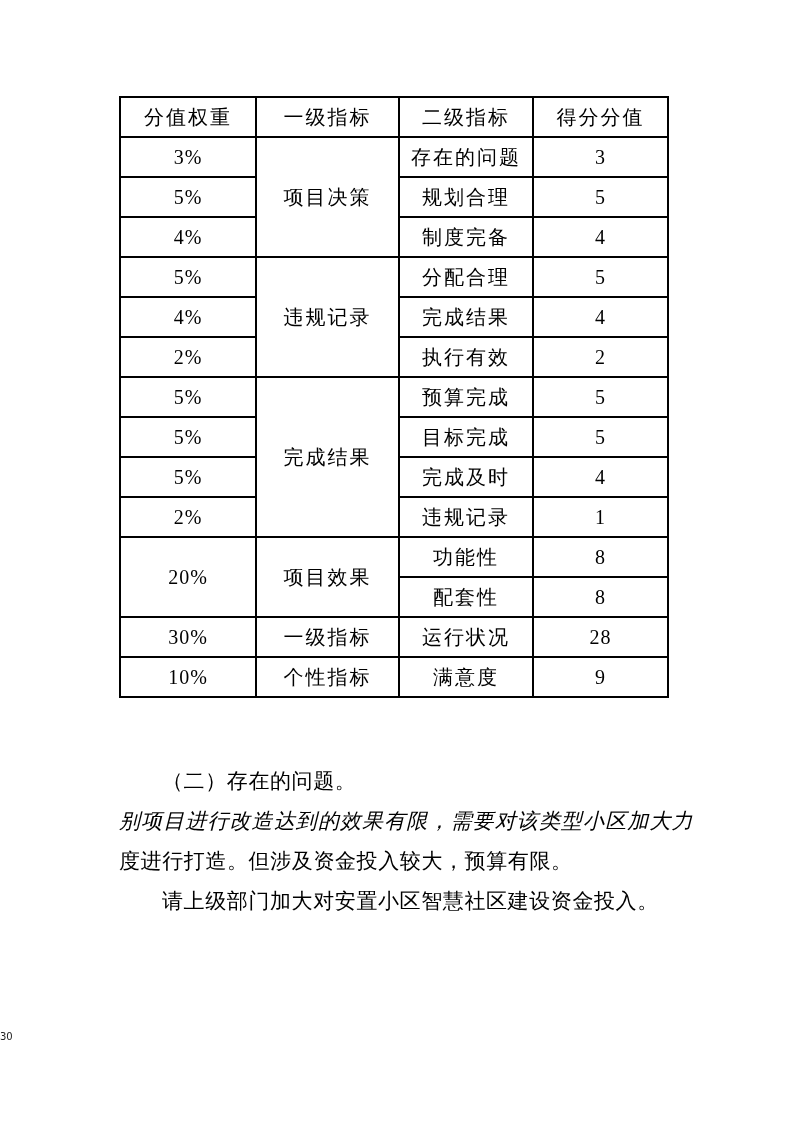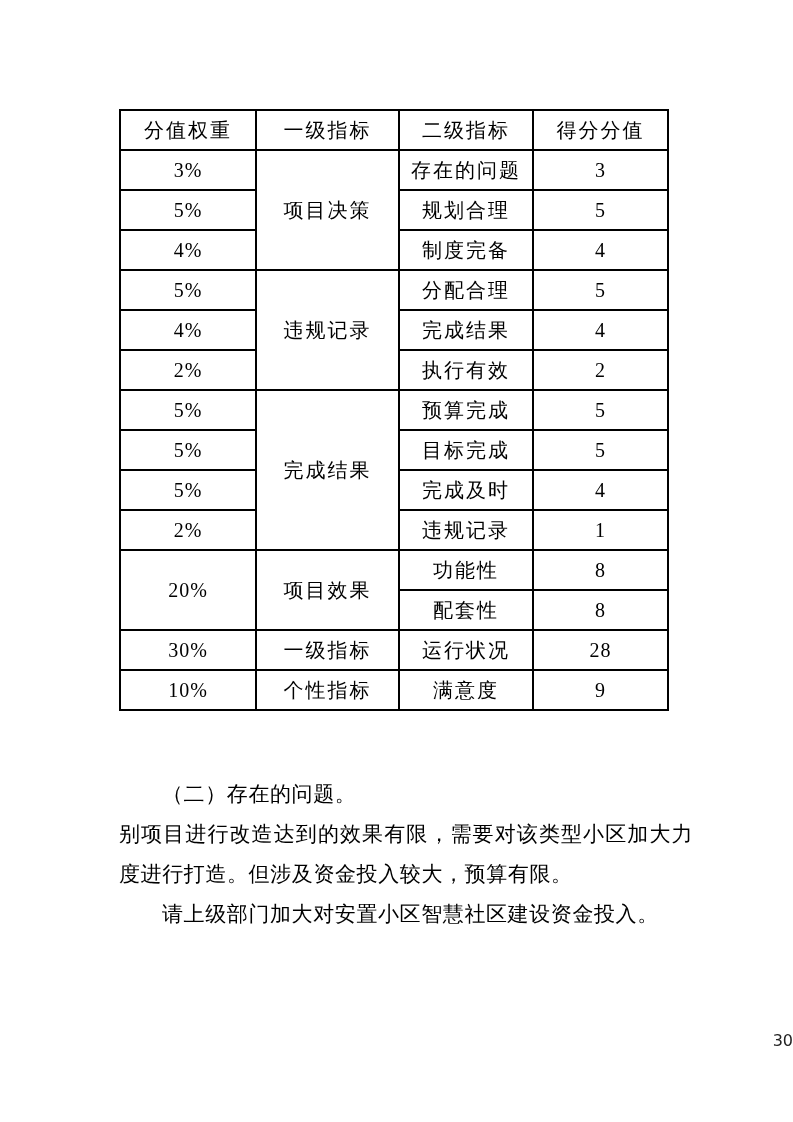--- a/index.html
+++ b/index.html
@@ -12,21 +12,21 @@
     width: 793px;
     height: 1122px;
     background: #ffffff;
     color: #000000;
     font-family: "Liberation Serif", "DejaVu Serif", serif;
     overflow: hidden;
   }
   .content {
     position: absolute;
     left: 119px;
-    top: 109px;
+    top: 96px;
     width: 553px;
   }
   table.score-table {
     border-collapse: collapse;
     table-layout: fixed;
     width: 548px;
   }
   table.score-table th,
   table.score-table td {
     border: 2px solid #000000;
@@ -55,28 +55,29 @@
     letter-spacing: 0.6px;
   }
   .body-text .line {
     white-space: nowrap;
   }
   .body-text .indent {
     text-indent: 43px;
   }
   .body-text .stretch {
     letter-spacing: 1.1px;
+    font-style: italic;
   }
   .page-number {
     position: absolute;
     top: 1031px;
     left: 0;
     width: 100%;
-    text-align: right;
-    font-size: 16px;
+    text-align: left;
+    font-size: 10px;
     color: #222222;
     font-family: "DejaVu Sans", "Liberation Sans", sans-serif;
   }
 </style>
 </head>
 <body>
 
 <div class="page">
   <div class="content">
 

